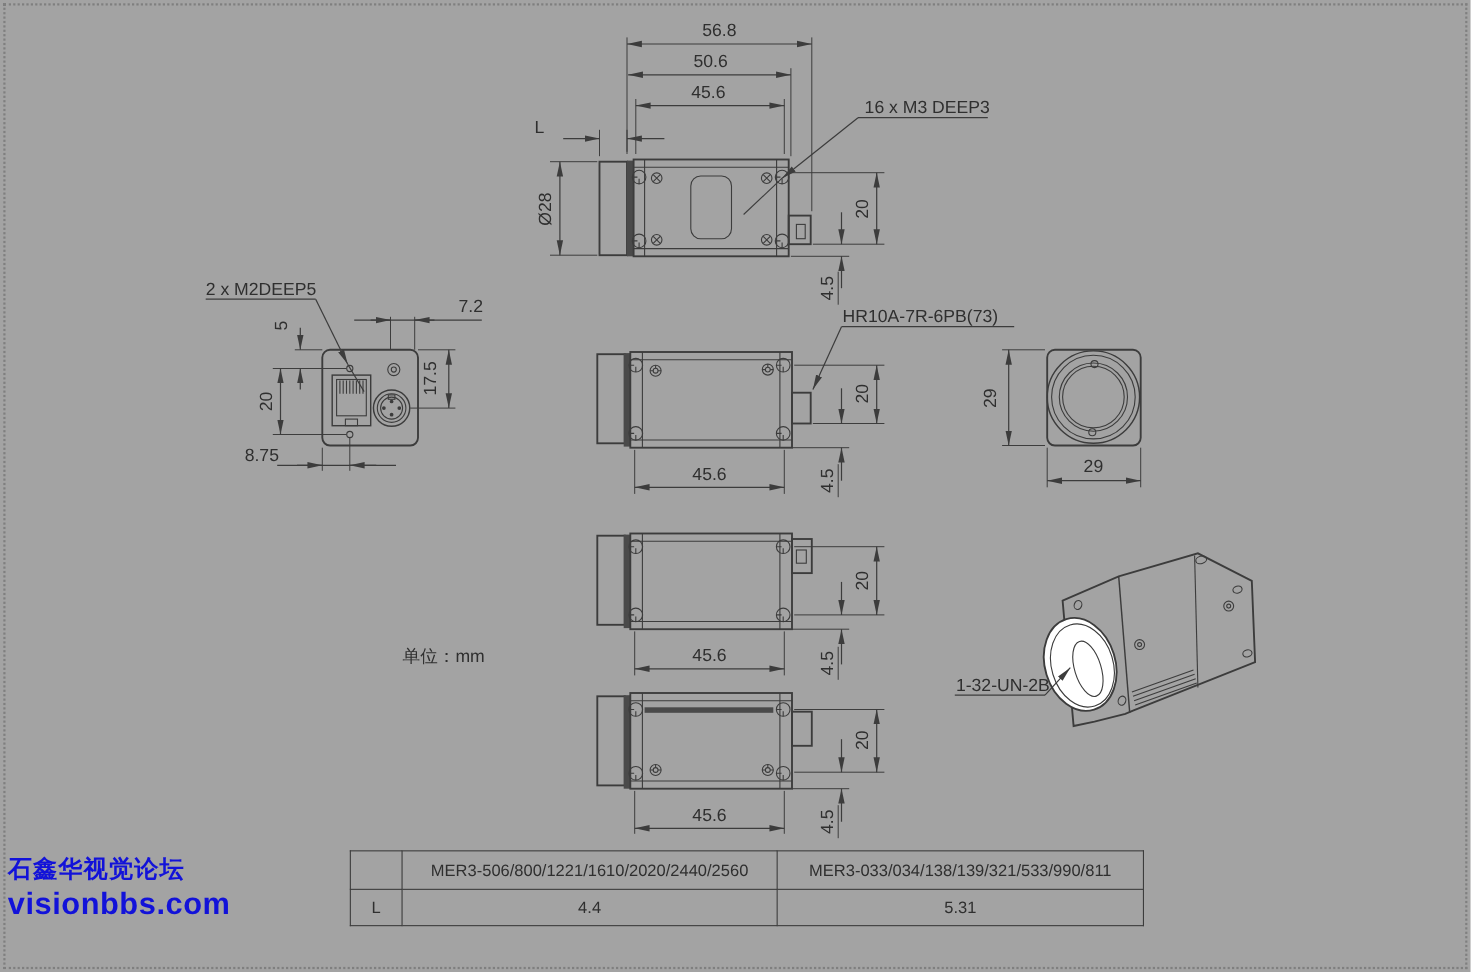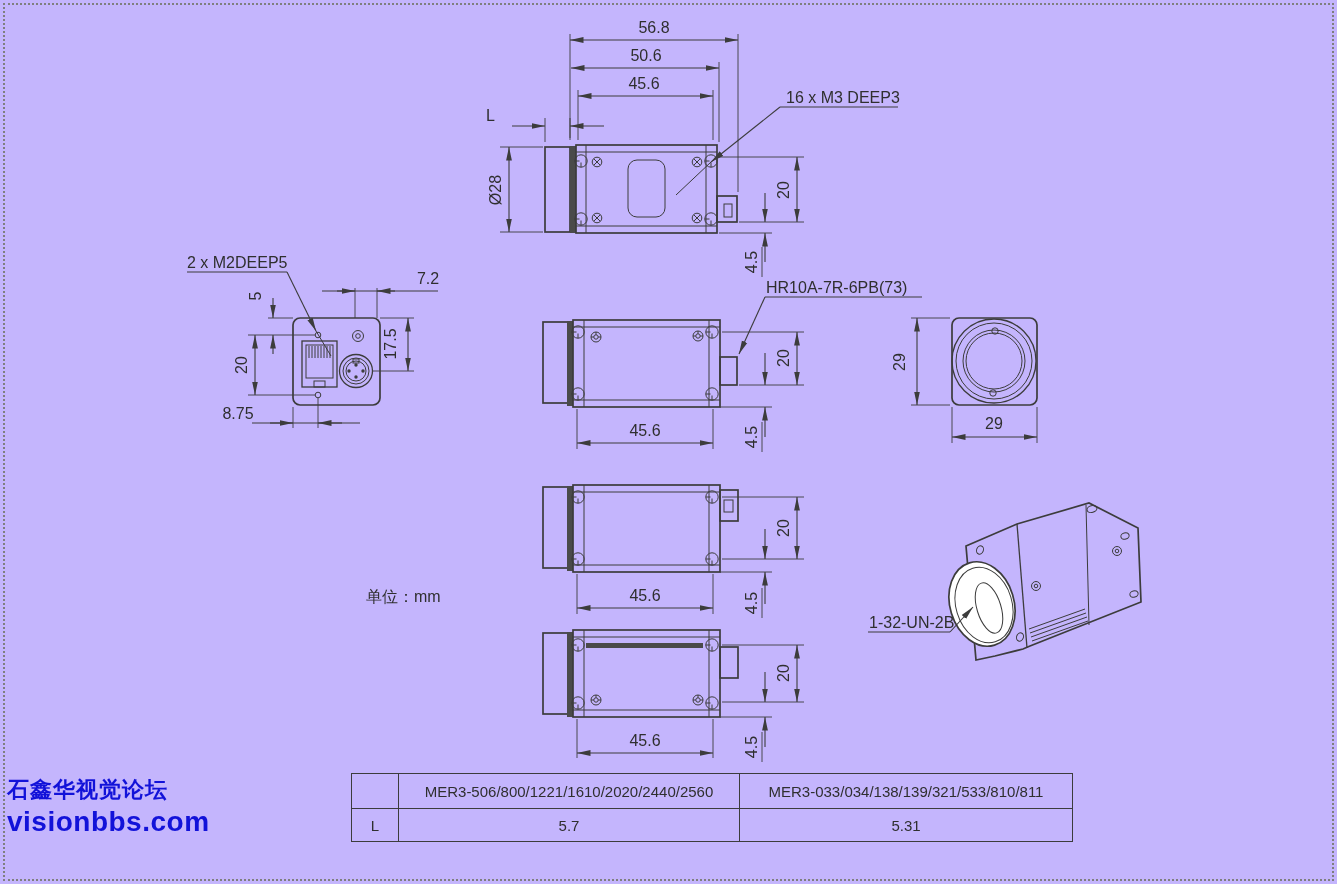--- a/index.html
+++ b/index.html
@@ -1,31 +1,31 @@
 <!DOCTYPE html>
 <html><head>
 <meta charset="utf-8">
 <style>
   html,body{margin:0;padding:0;background:#fff;}
-  .page{position:relative;width:1337px;height:884px;background:#c4b5fd;overflow:hidden;
+  .page{position:relative;width:1337px;height:884px;background:#a3a3a3;overflow:hidden;
         font-family:"Liberation Sans",sans-serif;}
   .frame{position:absolute;left:3px;top:3px;right:3px;bottom:3px;
          border:2px dotted #7f7f7f;pointer-events:none;}
   svg{position:absolute;left:0;top:0;}
   svg text{font-family:"Liberation Sans",sans-serif;font-size:16px;fill:#2f2f2f;}
   .ol{stroke:#3c3c3c;stroke-width:1.7;fill:#fff;}
   .oln{stroke:#3c3c3c;stroke-width:1.7;fill:none;}
   .tl{stroke:#3c3c3c;stroke-width:1;fill:none;}
   .t2{stroke:#3c3c3c;stroke-width:1.3;fill:none;}
   .tf{fill:#4a4a4a;stroke:none;}
   .dim{stroke:#3c3c3c;stroke-width:1.1;fill:none;}
   .ext{stroke:#3c3c3c;stroke-width:0.9;fill:none;}
   .ldr{stroke:#3c3c3c;stroke-width:1.1;fill:none;}
   .ltable{position:absolute;left:318px;top:773px;width:718px;border-collapse:collapse;
-          table-layout:fixed;margin-left:33px;}
+          table-layout:fixed;}
   .ltable th,.ltable td{border:1.5px solid #3c3c3c;font-weight:normal;text-align:center;
           font-size:15px;color:#2f2f2f;padding:0;overflow:hidden;white-space:nowrap;}
   .ltable tr.hd{height:35px;}
   .ltable tr.dr{height:33px;}
   .watermark{position:absolute;left:7px;top:776px;font-weight:bold;line-height:1.25;
           font-size:22px;letter-spacing:1px;}
   .watermark .l2{font-size:28px;letter-spacing:0.5px;}
 </style>
 </head>
 <body>
@@ -277,25 +277,25 @@
     </g>
 
     <text x="366" y="602">单位：mm</text>
   </svg>
 
   <table class="ltable">
     <tbody>
         <tr class="hd">
       <th style="width:46px"></th>
       <th style="width:340px">MER3-506/800/1221/1610/2020/2440/2560</th>
-      <th style="width:332px">MER3-033/034/138/139/321/533/810/811</th>
+      <th style="width:332px">MER3-033/034/138/139/321/533/990/811</th>
     </tr>
     <tr class="dr">
       <td>L</td>
-      <td>5.7</td>
+      <td>4.4</td>
       <td>5.31</td>
     </tr>
   </tbody>
     </table>
 
   <div class="watermark" style="color: rgb(18, 18, 217);">
     <div class="l1">石鑫华视觉论坛</div>
     <div class="l2">visionbbs.com</div>
   </div>
 </div>

